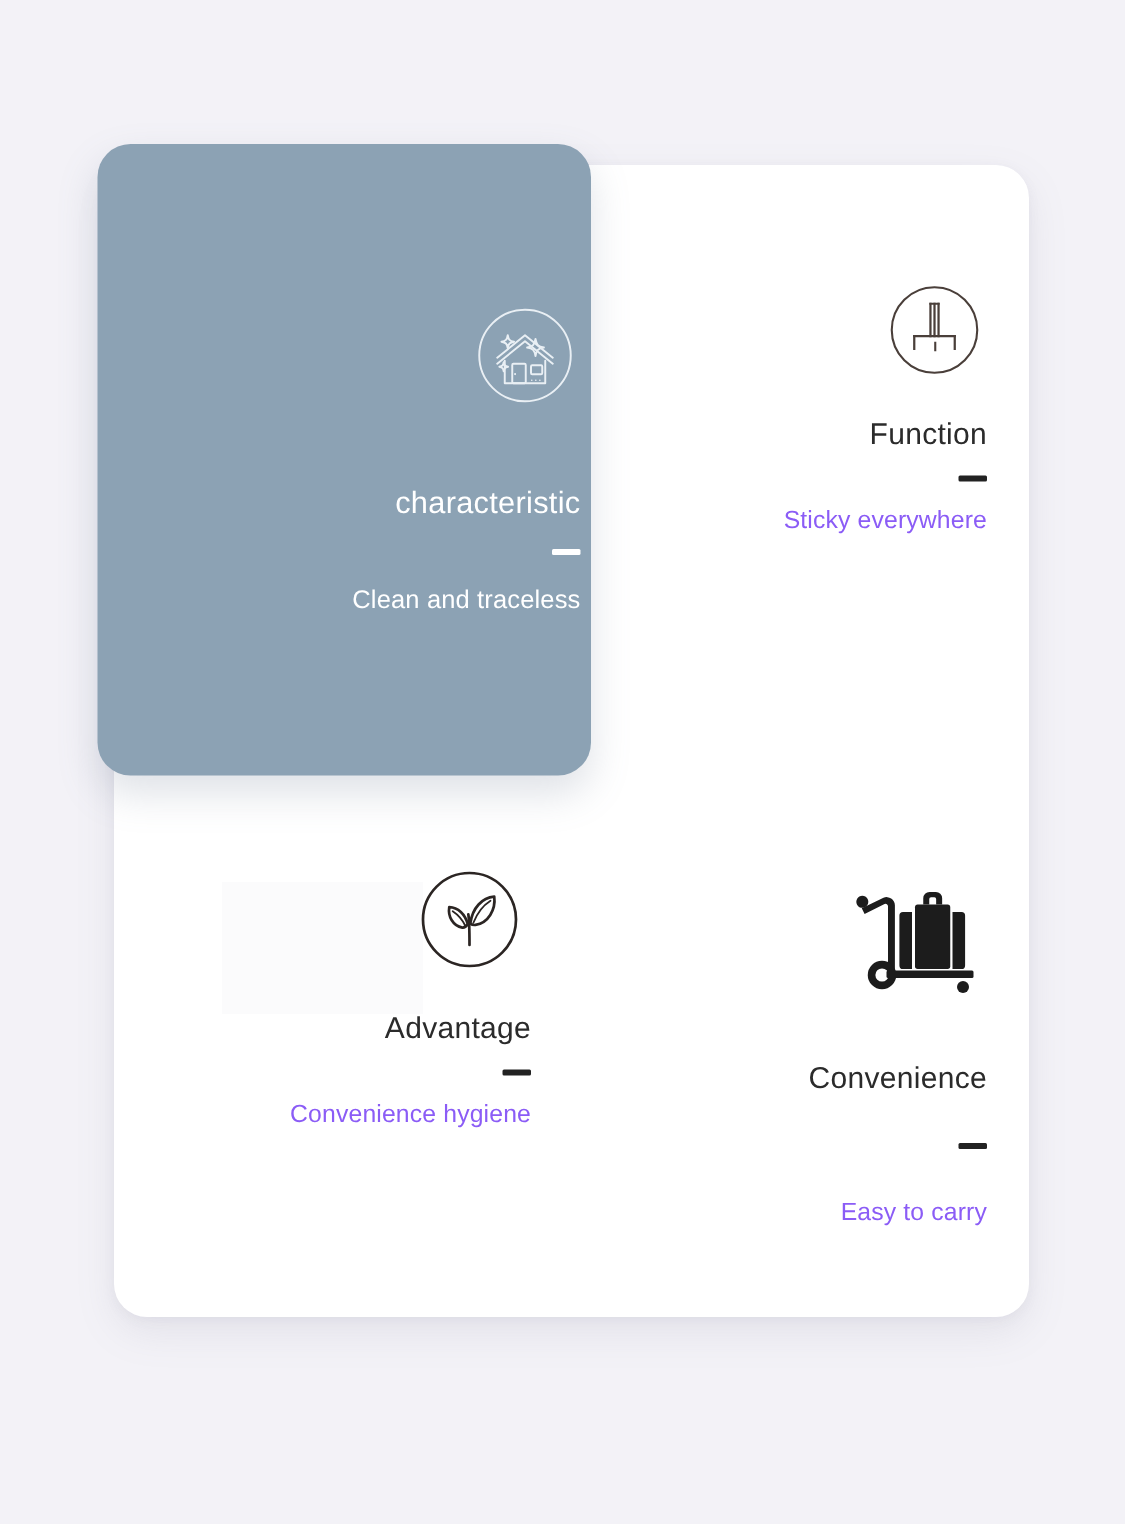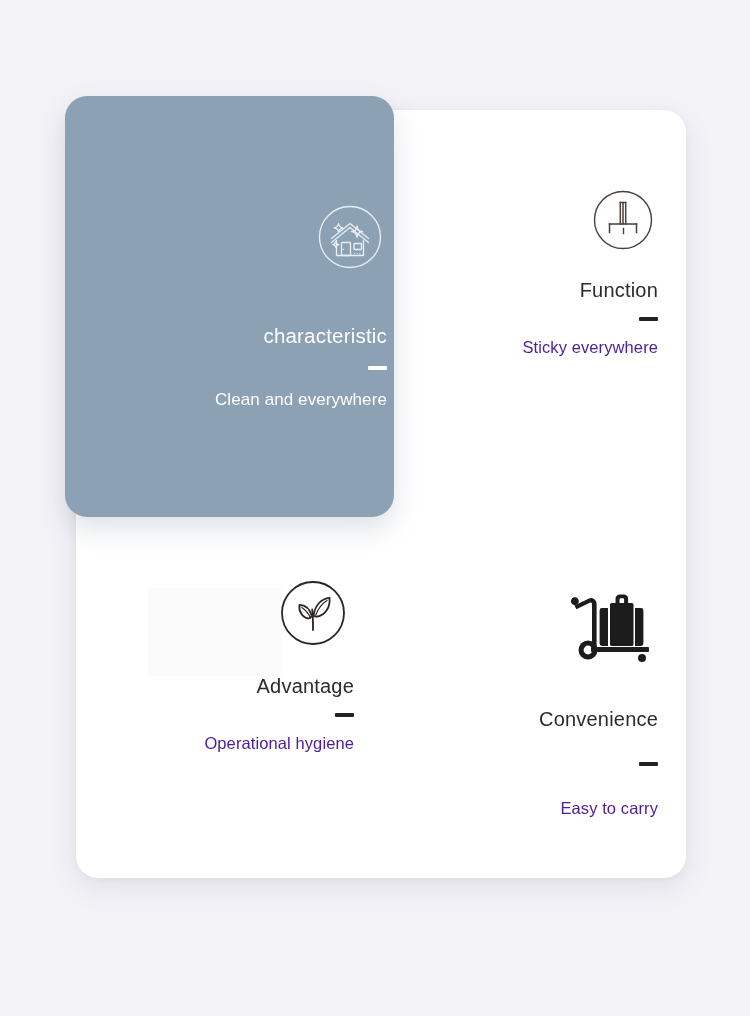--- a/index.html
+++ b/index.html
@@ -77,21 +77,21 @@
   }
 
   .feature-divider {
     width: 19px;
     height: 4px;
     background: #222222;
     border-radius: 1px;
   }
 
   .feature-sub {
-    color: #4c1d95;
+    color: #8b5cf6;
     font-size: 16.5px;
     font-weight: 400;
     letter-spacing: 0.1px;
     white-space: nowrap;
   }
 
   
   .on-dark .feature-title {
     color: #ffffff;
     font-size: 20.5px;
@@ -181,21 +181,21 @@
         <circle cx="46.9" cy="53.5" r="0.55" fill="#e9eff4" stroke="none"></circle>
 
         <path d="M25.5 23.5 c0.5 3 1.3 3.8 4.2 4.3 c-2.9 0.5 -3.7 1.3 -4.2 4.3 c-0.5 -3 -1.3 -3.8 -4.2 -4.3 c2.9 -0.5 3.7 -1.3 4.2 -4.3 z"></path>
         <path d="M44 26 c0.7 4 1.7 5.1 5.6 5.7 c-3.9 0.6 -4.9 1.7 -5.6 5.7 c-0.7 -4 -1.7 -5.1 -5.6 -5.7 c3.9 -0.6 4.9 -1.7 5.6 -5.7 z"></path>
         <path d="M22.8 41.5 c0.35 2.1 0.9 2.7 2.9 3 c-2 0.35 -2.55 0.9 -2.9 3 c-0.35 -2.1 -0.9 -2.65 -2.9 -3 c2 -0.3 2.55 -0.9 2.9 -3 z"></path>
       </svg>
     </span>
 
     <div class="feature-title">characteristic</div>
     <div class="feature-divider"></div>
-    <div class="feature-sub">Clean and everywhere</div>
+    <div class="feature-sub">Clean and traceless</div>
   </div>
 
   <div class="feature-block" id="block-function">
 
     <span class="icon-wrap">
       <svg width="70" height="70" viewBox="0 0 70 70" fill="none" stroke="#4a3f3a" stroke-width="1.5" stroke-linecap="square" stroke-linejoin="miter">
         <circle cx="35" cy="35" r="28.5" stroke-width="1.4"></circle>
 
         <path d="M35 17.5 V39"></path>
         <path d="M32.3 17.5 h5.4" stroke-width="1.4"></path>
@@ -226,21 +226,21 @@
         <path d="M41.5 43.8 C43 33 49.5 26.5 57.5 25.8 C58.6 34.5 53.5 43.2 45 44.6 C43.7 44.8 42.5 44.5 41.5 43.8 Z"></path>
         <path d="M55 28.5 C49.5 32 45.8 37.5 43.6 43.2" stroke-width="1.2"></path>
 
         <path d="M39.8 44 C38 37.5 33.5 33 27.5 32.8 C26.5 39 30 45.3 36.2 46.4 C37.6 46.6 38.9 45.5 39.8 44 Z"></path>
         <path d="M29.8 35.5 C33.6 38 36.5 41.5 38.4 45.5" stroke-width="1.2"></path>
       </svg>
     </span>
 
     <div class="feature-title">Advantage</div>
     <div class="feature-divider"></div>
-    <div class="feature-sub">Operational hygiene</div>
+    <div class="feature-sub">Convenience hygiene</div>
   </div>
 
   <div class="feature-block" id="block-convenience">
 
     <span class="icon-wrap">
       <svg width="100" height="76" viewBox="0 0 100 76" fill="none">
         <g fill="#1c1c1c">
 
           <path d="M14 12 a4 4 0 1 1 0.1 0.1 Z"></path>
           <path d="M16.5 13.5 L31 6.5 a5.5 5.5 0 0 1 7.6 5 V58 h-4.6 V12.2 a1.6 1.6 0 0 0 -2.3 -1.5 L18.4 17.3 Z"></path>

